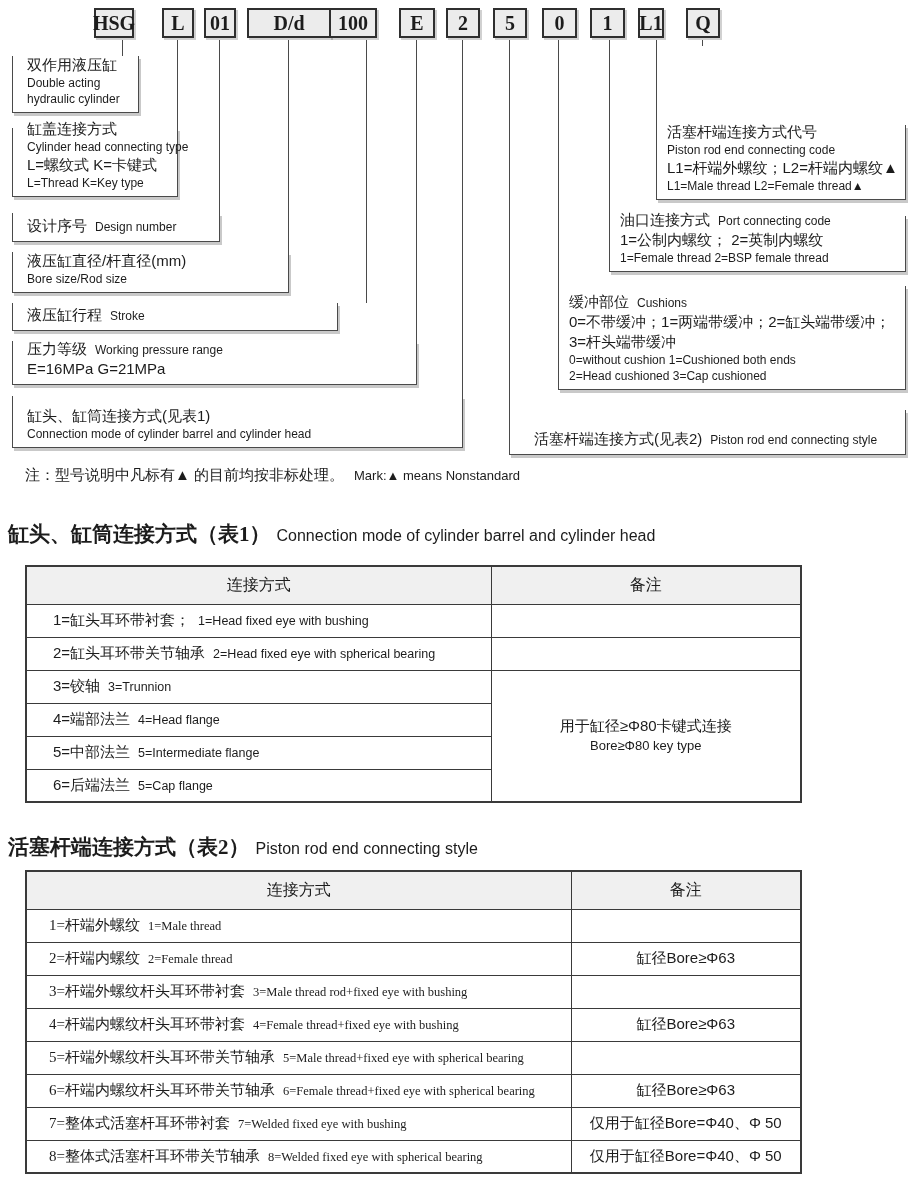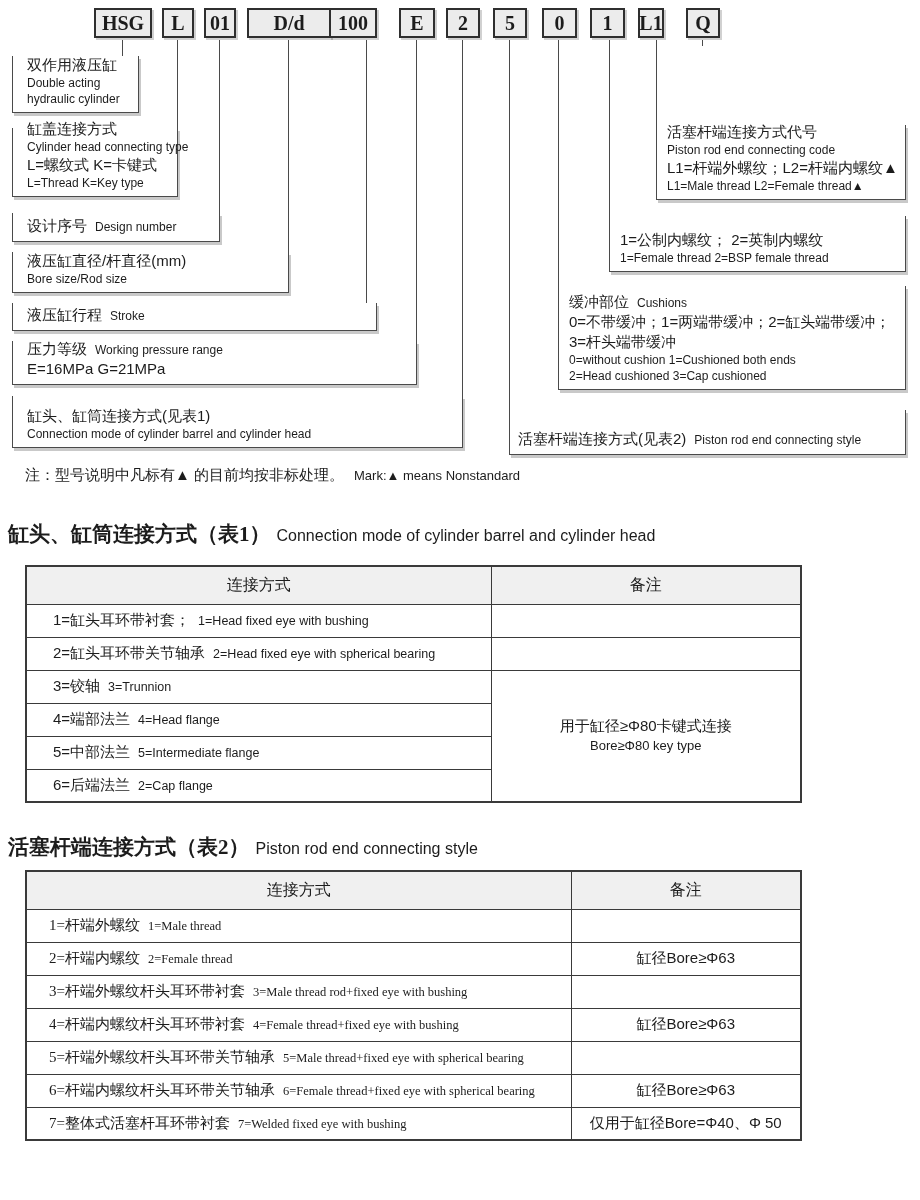--- a/index.html
+++ b/index.html
@@ -39,21 +39,21 @@
   .t td.rm{text-align:center;font-size:15px;white-space:nowrap;}
   .rm-lines{text-align:center;line-height:20px;}
   .rm-lines .cn{font-size:15px;}
   .rm-lines .en{font-size:13px;}
 </style>
 </head>
 <body>
 
 <div class="page">
 
-  <div class="codebox" style="left:94px;width:58px;">HSG</div>
+  <div class="codebox" style="left:94px;width:40px;">HSG</div>
   <div class="codebox" style="left:162px;width:32px;">L</div>
   <div class="codebox" style="left:204px;width:32px;">01</div>
   <div class="codebox" style="left:247px;width:84px;">D/d</div>
   <div class="codebox" style="left:329px;width:48px;">100</div>
   <div class="codebox" style="left:399px;width:36px;">E</div>
   <div class="codebox" style="left:446px;width:34px;">2</div>
   <div class="codebox" style="left:493px;width:34px;">5</div>
   <div class="codebox" style="left:542px;width:35px;">0</div>
   <div class="codebox" style="left:590px;width:35px;">1</div>
   <div class="codebox" style="left:638px;width:26px;">L1</div>
@@ -87,21 +87,21 @@
 
   <div class="blk" style="left:12px;top:213px;width:208px;height:29px;">
     <div class="mix"><span class="cn">设计序号</span><span class="en">Design number</span></div>
   </div>
 
   <div class="blk" style="left:12px;top:252px;width:277px;height:41px;">
     <div class="cn">液压缸直径/杆直径(mm)</div>
     <div class="en">Bore size/Rod size</div>
   </div>
 
-  <div class="blk" style="left:12px;top:303px;width:365px;height:28px;">
+  <div class="blk" style="left:12px;top:303px;width:326px;height:28px;">
     <div class="mix"><span class="cn">液压缸行程</span><span class="en">Stroke</span></div>
   </div>
 
   <div class="blk" style="left:12px;top:341px;width:405px;height:44px;">
     <div class="mix"><span class="cn">压力等级</span><span class="en">Working pressure range</span></div>
     <div class="cn">E=16MPa    G=21MPa</div>
   </div>
 
   <div class="blk" style="left:12px;top:396px;width:451px;height:52px;">
     <div class="cn">缸头、缸筒连接方式(见表1)</div>
@@ -110,33 +110,34 @@
 
 
   <div class="blk" style="left:656px;top:125px;width:250px;height:75px;padding-left:10px;">
     <div class="cn">活塞杆端连接方式代号</div>
     <div class="en">Piston rod end connecting code</div>
     <div class="cn">L1=杆端外螺纹；L2=杆端内螺纹▲</div>
     <div class="en">L1=Male thread    L2=Female thread▲</div>
   </div>
 
   <div class="blk" style="left:609px;top:216px;width:297px;height:56px;padding-left:10px;">
+    <div class="mix"><span class="cn">油口连接方式</span><span class="en">Port connecting code</span></div>
     <div class="cn">1=公制内螺纹；  2=英制内螺纹</div>
     <div class="en">1=Female thread  2=BSP female thread</div>
   </div>
 
   <div class="blk" style="left:558px;top:286px;width:348px;height:104px;padding-left:10px;">
     <div class="mix"><span class="cn">缓冲部位</span><span class="en">Cushions</span></div>
     <div class="cn">0=不带缓冲；1=两端带缓冲；2=缸头端带缓冲；</div>
     <div class="cn">3=杆头端带缓冲</div>
     <div class="en">0=without cushion   1=Cushioned both ends</div>
     <div class="en">2=Head cushioned   3=Cap cushioned</div>
   </div>
 
-  <div class="blk" style="left:509px;top:410px;width:397px;height:45px;padding-left:8px;">
+  <div class="blk" style="left:509px;top:410px;width:397px;height:45px;padding-left:24px;">
     <div class="mix"><span class="cn">活塞杆端连接方式(见表2)</span><span class="en">Piston rod end connecting style</span></div>
   </div>
 
   <div class="note">
     <span class="cn">注：型号说明中凡标有▲ 的目前均按非标处理。</span><span class="en">Mark:▲ means Nonstandard</span>
   </div>
 
   <div class="sec" style="left:8px;top:520px;">
     <span class="tcn">缸头、缸筒连接方式（表1）</span><span class="ten">Connection mode of cylinder barrel and cylinder head</span>
   </div>
@@ -168,21 +169,21 @@
         </div>
       </td>
     </tr>
     <tr>
       <td class="c1"><span class="cell-cn">4=端部法兰</span><span class="cell-en">4=Head flange</span></td>
     </tr>
     <tr>
       <td class="c1"><span class="cell-cn">5=中部法兰</span><span class="cell-en">5=Intermediate flange</span></td>
     </tr>
     <tr>
-      <td class="c1"><span class="cell-cn">6=后端法兰</span><span class="cell-en">2=Cap flange</span></td>
+      <td class="c1"><span class="cell-cn">6=后端法兰</span><span class="cell-en">5=Cap flange</span></td>
     </tr>
   </tbody>
     </table>
 
   <div class="sec" style="left:8px;top:833px;">
     <span class="tcn">活塞杆端连接方式（表2）</span><span class="ten">Piston rod end connecting style</span>
   </div>
 
   <table class="t t2" style="left:25px;top:870px;width:775px;">
     <colgroup>
@@ -215,16 +216,20 @@
       <td class="rm"></td>
     </tr>
     <tr>
       <td class="c1"><span class="cell-cn">6=杆端内螺纹杆头耳环带关节轴承</span><span class="cell-en">6=Female thread+fixed eye with spherical bearing</span></td>
       <td class="rm">缸径Bore≥Φ63</td>
     </tr>
     <tr>
       <td class="c1"><span class="cell-cn">7=整体式活塞杆耳环带衬套</span><span class="cell-en">7=Welded fixed eye with bushing</span></td>
       <td class="rm">仅用于缸径Bore=Φ40、Φ 50</td>
     </tr>
+    <tr>
+      <td class="c1"><span class="cell-cn">8=整体式活塞杆耳环带关节轴承</span><span class="cell-en">8=Welded fixed eye with spherical bearing</span></td>
+      <td class="rm">仅用于缸径Bore=Φ40、Φ 50</td>
+    </tr>
   </tbody>
     </table>
 
 </div>
 
 </body></html>

